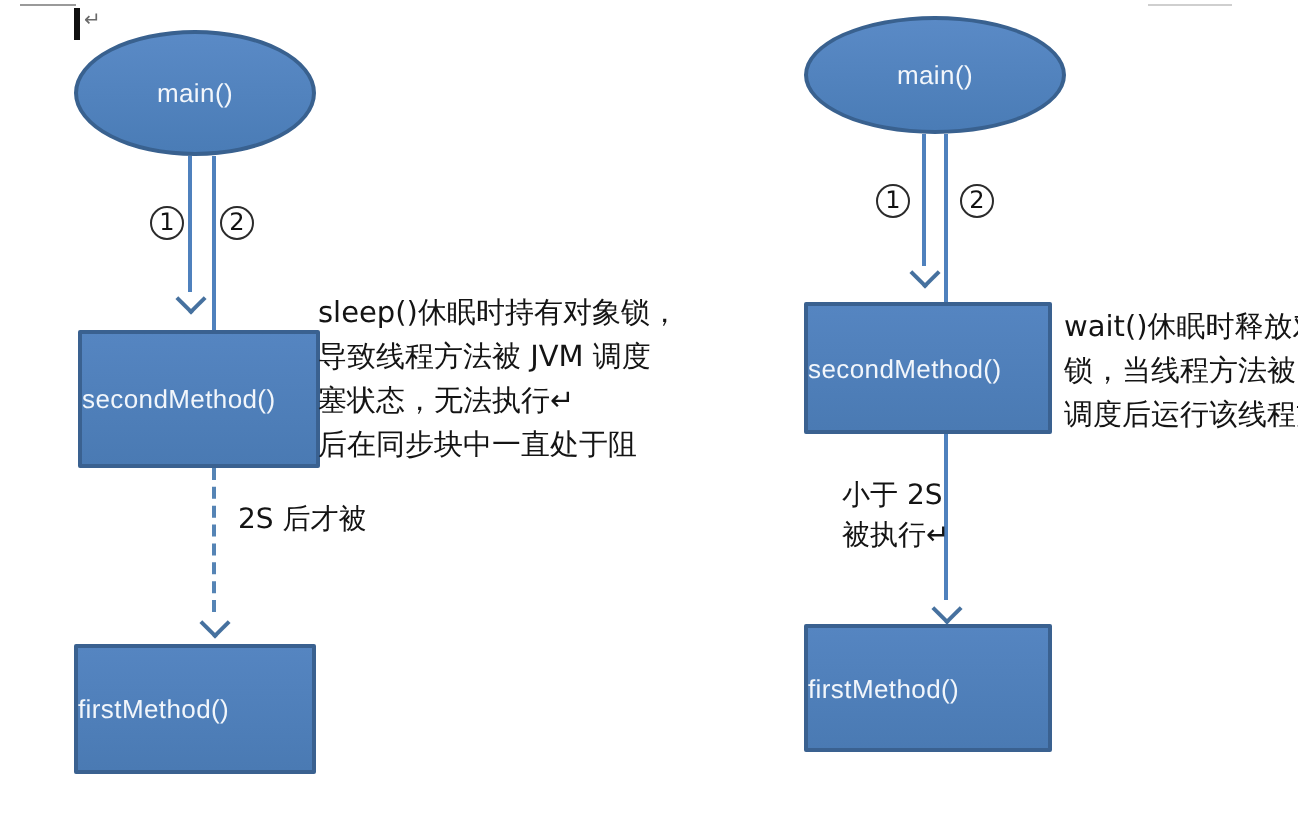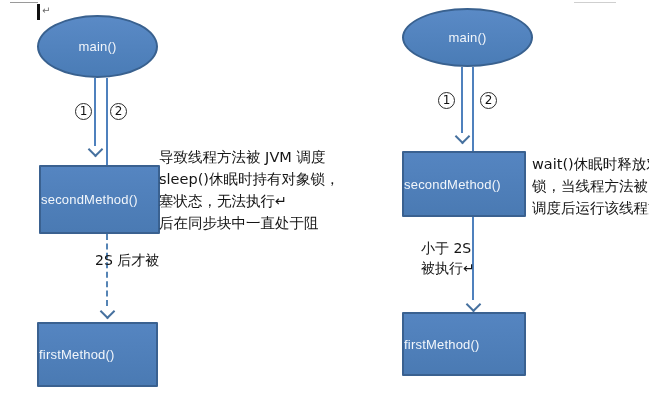--- a/index.html
+++ b/index.html
@@ -71,30 +71,30 @@
   <div class="vline" style="left:106px;top:78px;height:87px;"></div>
 
   <div class="numcircle" style="left:75px;top:103px;">1</div>
   <div class="numcircle" style="left:110px;top:103px;">2</div>
 
   <div class="nodebox" style="left:39px;top:165px;width:121px;height:69px;">
     <span class="shape-label">secondMethod()</span>
   </div>
 
   <div class="note" style="left:159px;top:146px;width:176px;">
+    <div class="ln">sleep()休眠时持有对象锁，</div>
     <div class="ln">导致线程方法被 JVM 调度</div>
-    <div class="ln">sleep()休眠时持有对象锁，</div>
     <div class="ln">塞状态，无法执行↵</div>
     <div class="ln">后在同步块中一直处于阻</div>
   </div>
 
   <div class="vline-dashed" style="left:106px;top:234px;height:72px;"></div>
   <div class="chev" style="left:102px;top:306px;"></div>
 
-  <div class="note-sm" style="left:95px;top:250px;">
+  <div class="note-sm" style="left:119px;top:250px;">
     <div class="ln">2S 后才被</div>
   </div>
 
   <div class="nodebox" style="left:37px;top:322px;width:121px;height:65px;">
     <span class="shape-label">firstMethod()</span>
   </div>
 
   <div class="ellipse" style="left:402px;top:8px;width:131px;height:59px;">
     <span class="shape-label">main()</span>
   </div>

